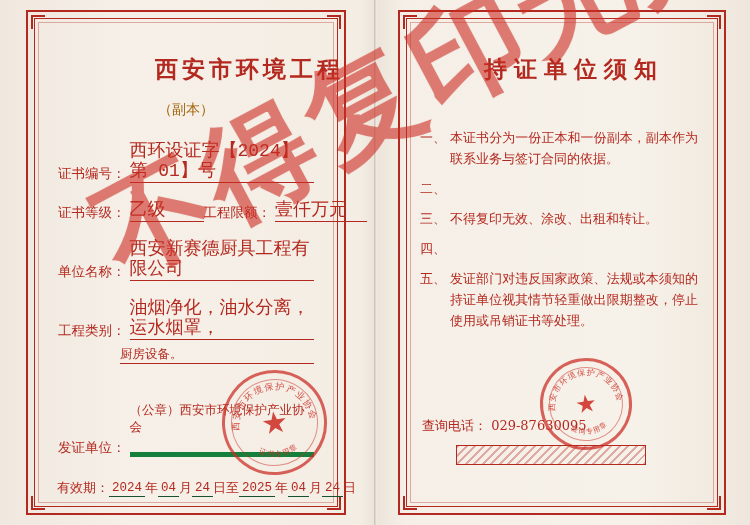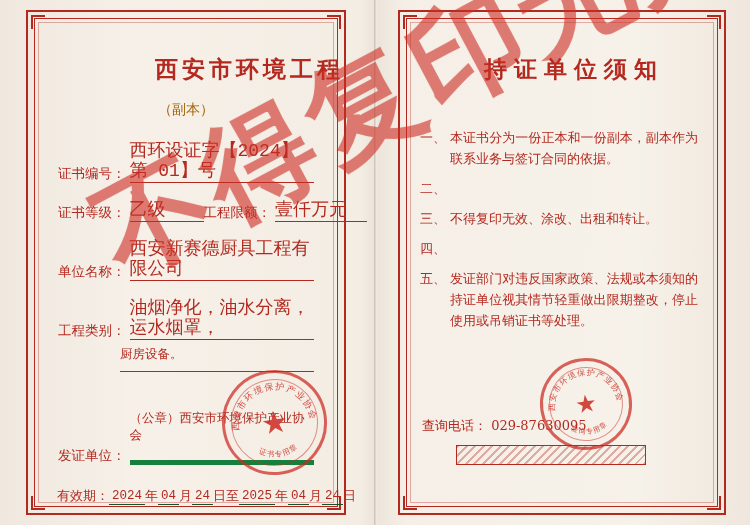--- a/index.html
+++ b/index.html
@@ -90,21 +90,21 @@
   }
   .fval.short { flex:0 0 74px; }
   .fval.mid { flex:0 0 92px; }
   .frow .gap { width:12px; }
   .frow2 {
     font-size:13.5px; color:#b4291f; margin:0 30px 16px 30px;
     font-family:"DejaVu Serif", serif;
   }
   .frow2 .line2 {
     border-bottom:1px solid #b4291f;
-    padding-bottom:8px;
+    padding-bottom:0;
     font-size:12.5px;
     font-family:"DejaVu Sans", sans-serif;
     margin-left:62px;
   }
   .issuer {
     margin:38px 30px 0 30px; color:#b4291f; font-size:13.5px;
     font-family:"DejaVu Serif", serif;
     display:flex; align-items:flex-end;
   }
   .issuer .iv {

